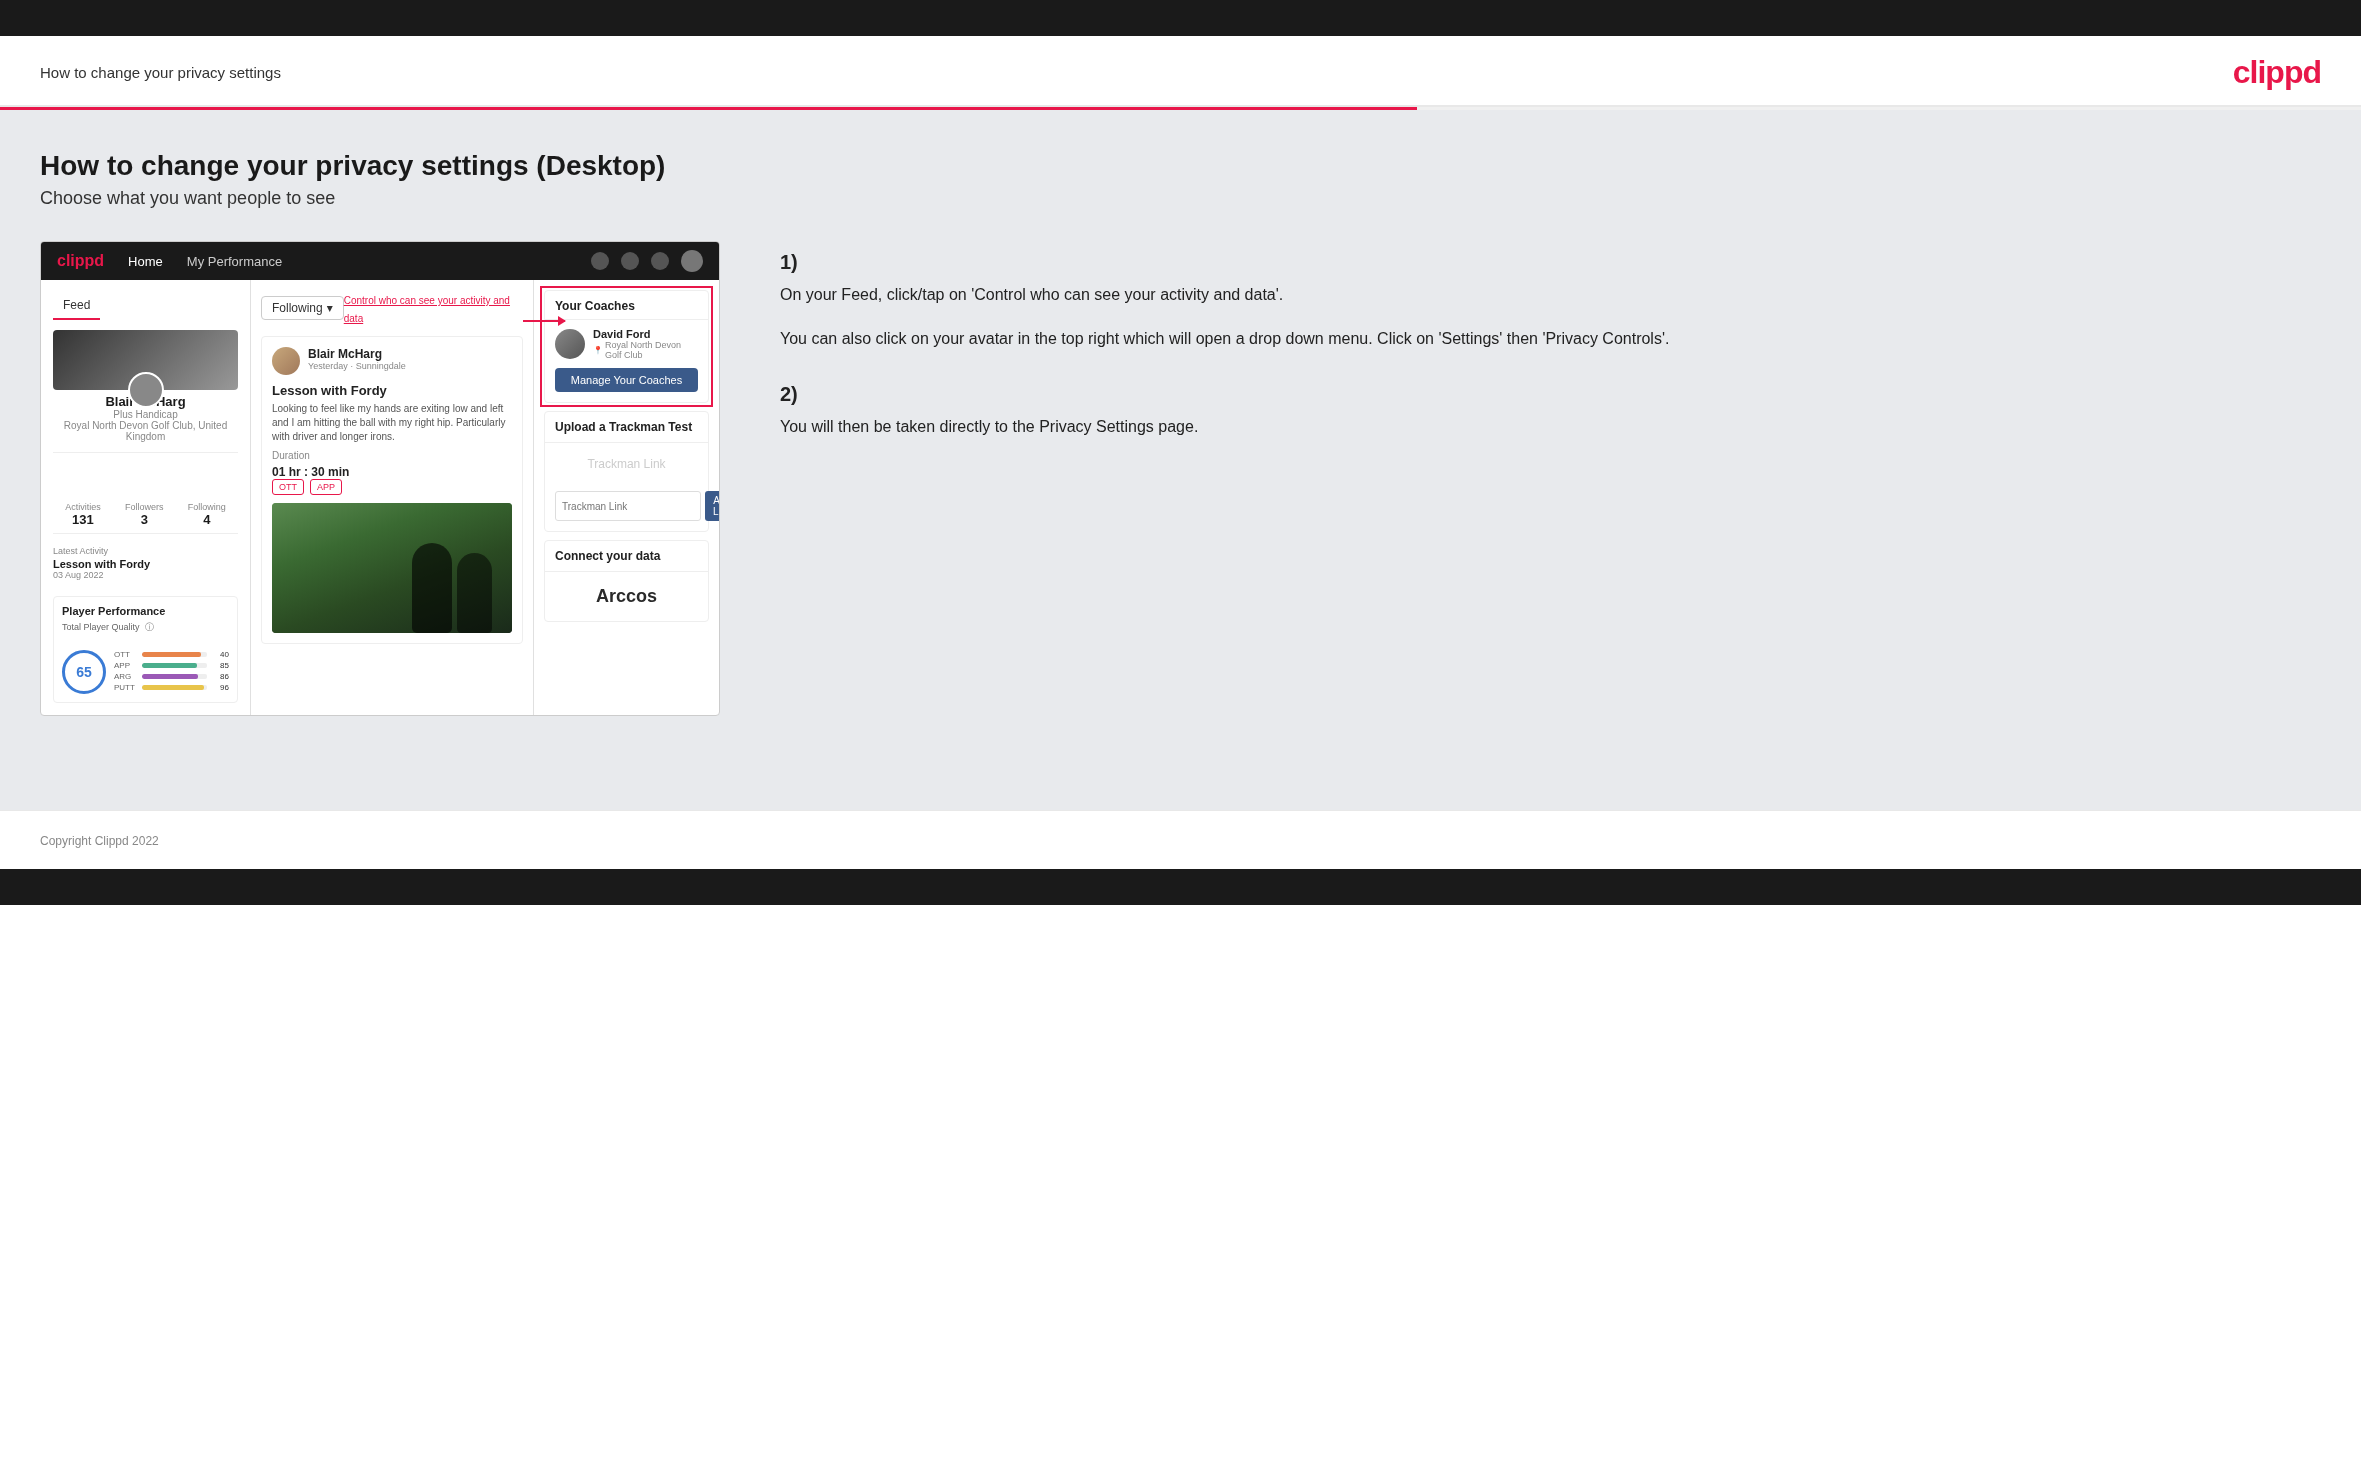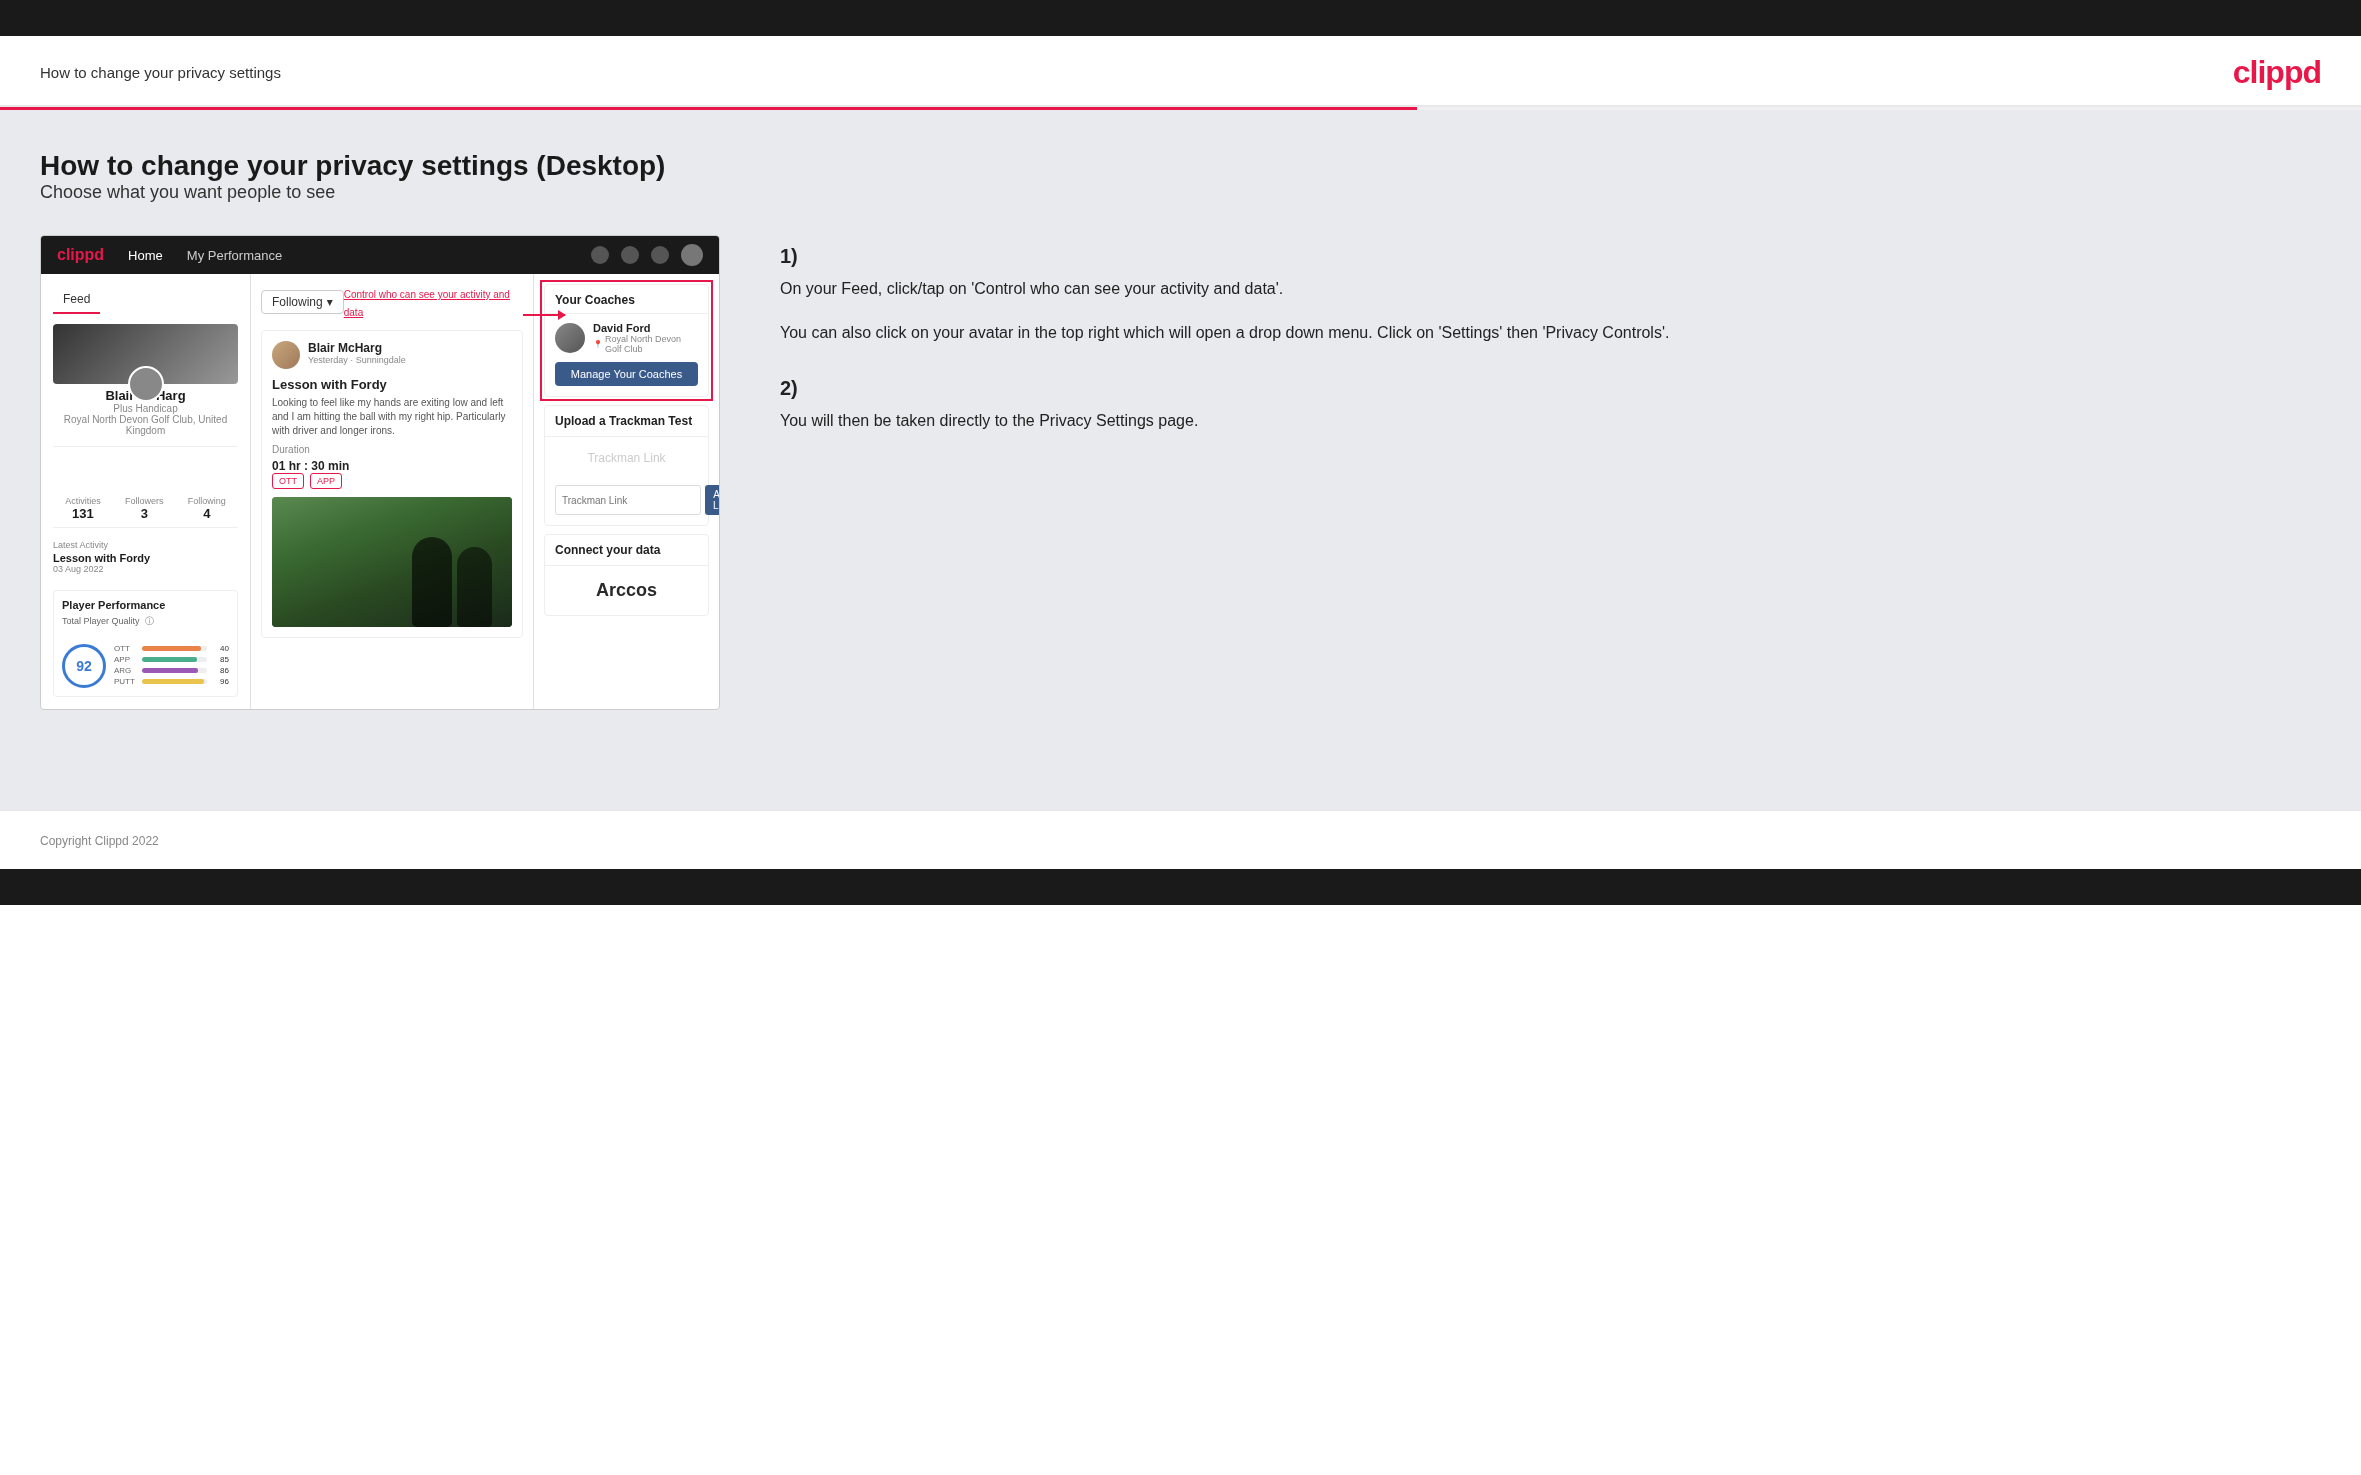--- a/index.html
+++ b/index.html
@@ -43,20 +43,21 @@
       min-height: 700px;
     }
 
     .page-title-block {
       margin-bottom: 32px;
     }
     .page-title-block h1 {
       font-size: 28px;
       font-weight: bold;
       color: #1a1a1a;
+      margin-bottom: 6px;
     }
     .page-title-block p {
       font-size: 18px;
       color: #333;
       font-weight: normal;
     }
 
     
     .content-layout {
       display: flex;
@@ -624,21 +625,21 @@
           </div>
 
           <div class="player-perf">
             <div class="player-perf-title">Player Performance</div>
             <div class="tpq-label">
               <span>Total Player Quality</span>
               <span style="margin-left:3px;color:#888;font-size:9px;">ⓘ</span>
             </div>
             <div class="tpq-row">
               <div class="tpq-circle">
-                <span>92</span>
+                <span>65</span>
               </div>
               <div class="tpq-bars">
                 <div class="tpq-bar-row">
                   <span class="tpq-bar-label">OTT</span>
                   <div class="tpq-bar-track">
                       <div class="tpq-bar-fill" style="width:90%;background:#e8844a;"></div>
                     </div>
                   <span class="tpq-bar-val">40</span>
                 </div>
                 <div class="tpq-bar-row">

